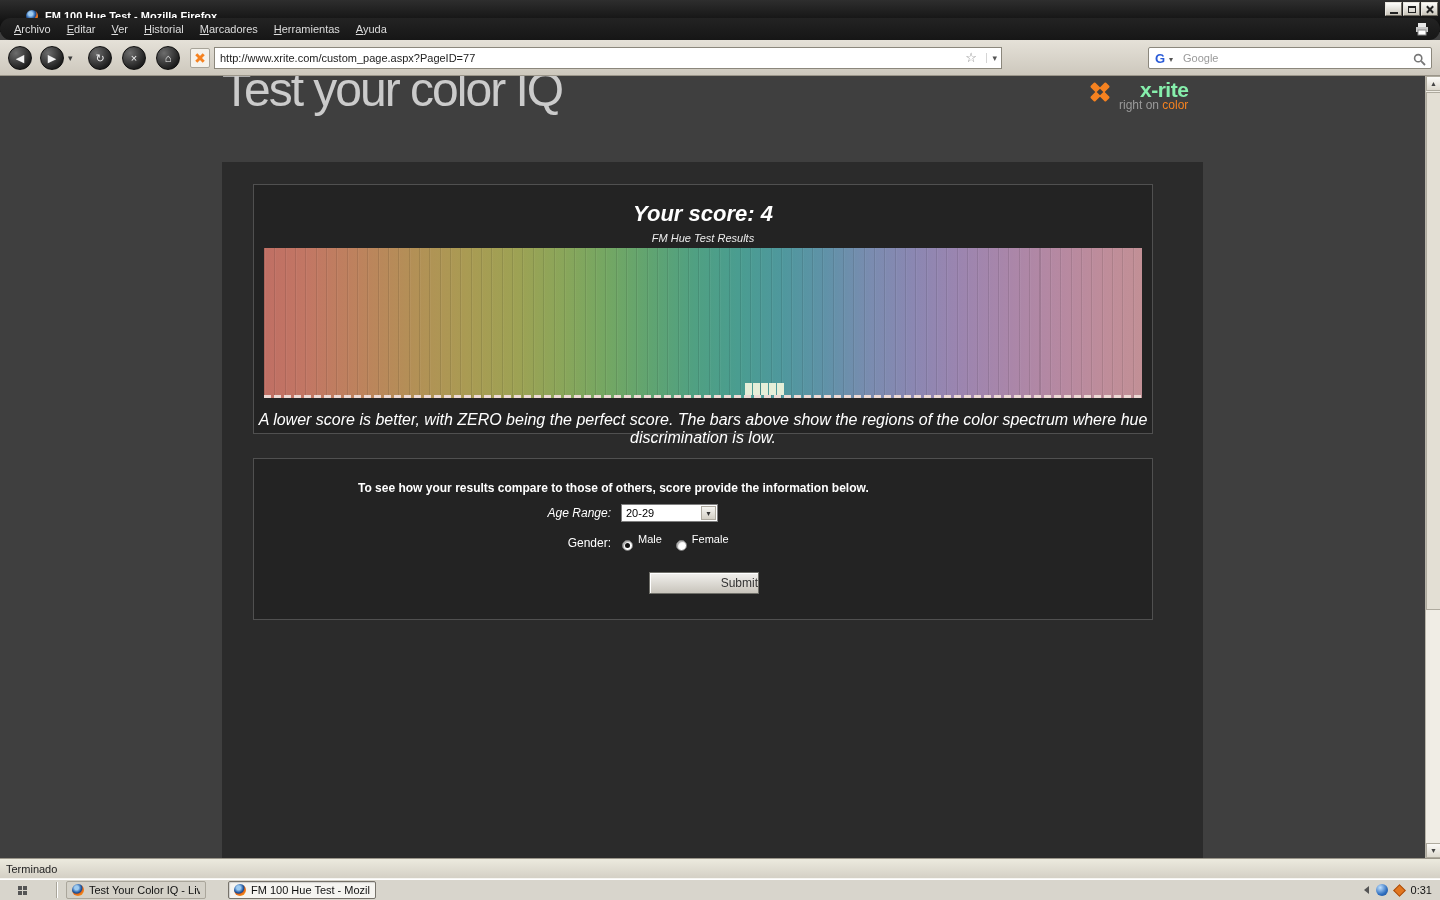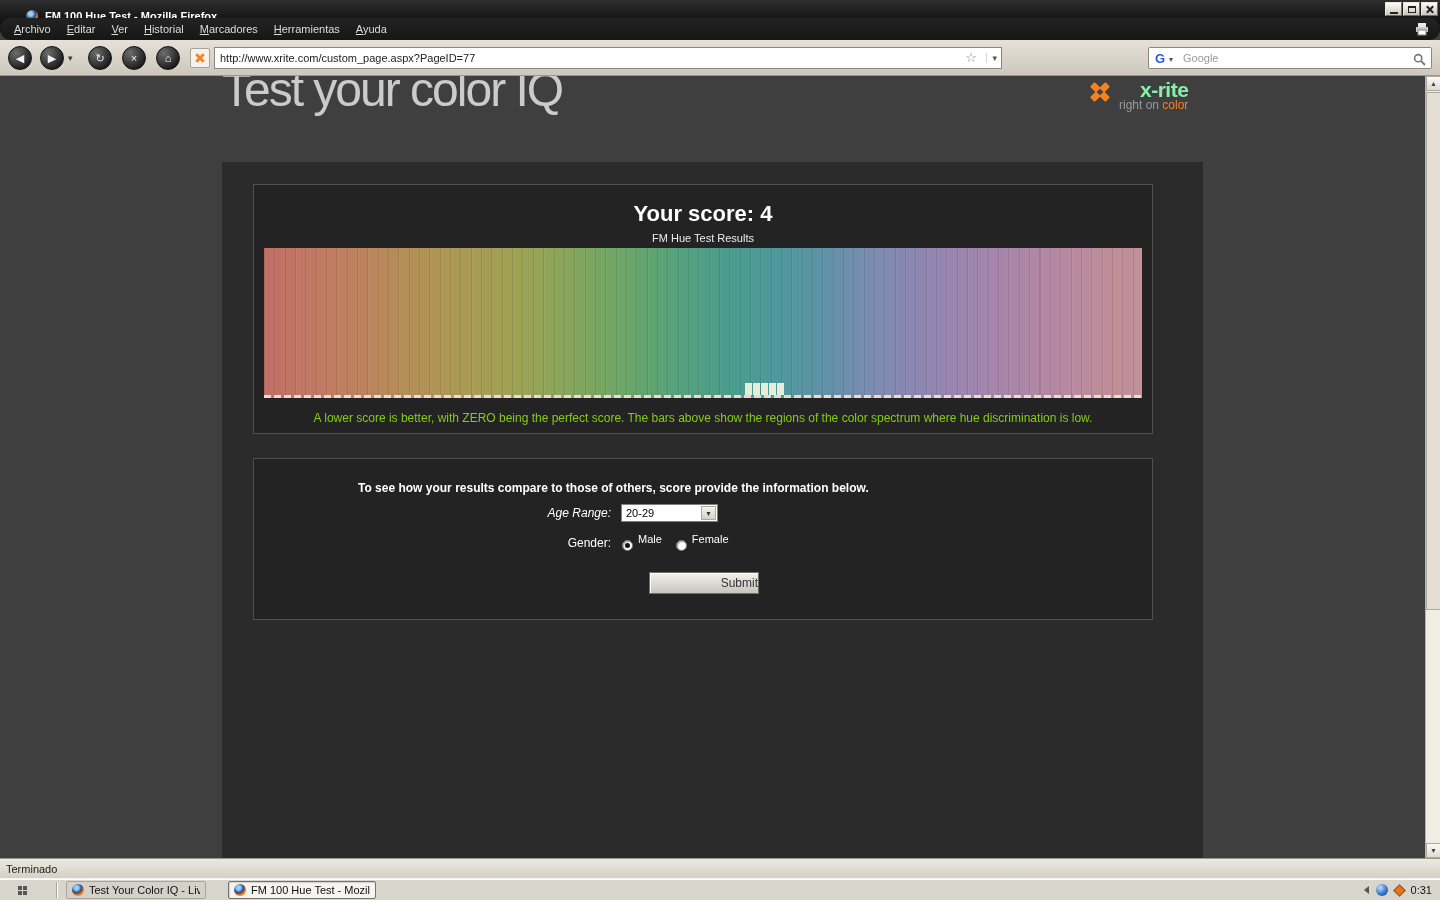--- a/index.html
+++ b/index.html
@@ -63,30 +63,30 @@
   .page-heading { position:absolute; left:222px; top:-14px; font-size:48px; letter-spacing:-2px;
     color:#cbcbcb; white-space:nowrap; }
   .logo { position:absolute; left:1087px; top:3px; display:flex; align-items:center; cursor:default; }
   .logo-text { margin-left:6px; text-align:right; }
   .logo-brand { display:block; color:#86efac; font-size:21px; font-weight:bold; letter-spacing:-0.5px; line-height:22px; }
   .logo-tagline { display:block; font-size:12px; line-height:8px; color:#9a9a9a; }
   .tg-orange { color:#f58220; }
 
   .content-column { position:absolute; left:222px; top:86px; width:981px; height:696px; background:#2b2b2b; }
   .panel { position:absolute; left:31px; width:900px; background:#232323; border:1px solid #505050; }
-  .score-panel { top:22px; height:250px; }
+  .score-panel { top:22px; height:250px;font-style:italic; }
   .score-title { text-align:center; margin-top:16px; font-size:22px; font-weight:bold; color:#fff; }
   .score-subtitle { text-align:center; margin-top:5px; font-size:11px; color:#ececec; }
   .spectrum { position:relative; width:878px; height:150px; margin:4px auto 0; }
   .spectrum-strips { position:absolute; inset:0;
     background:repeating-linear-gradient(90deg, rgba(0,0,0,0.10) 0 1px, rgba(255,255,255,0.04) 1px 2px, rgba(0,0,0,0) 2px 10.34px); }
   .spectrum-dashes { position:absolute; left:0; right:0; bottom:0; height:3px;
     background:repeating-linear-gradient(90deg, #ecd9d4 0 7px, rgba(0,0,0,0) 7px 10px); }
   .err-bar { position:absolute; bottom:3px; width:7px; height:12px; background:#e6eed8; }
-  .score-caption { text-align:center; margin-top:13px; font-size:12px; color:#84cc16; }
+  .score-caption { text-align:center; margin-top:13px; font-size:16px; color:#ffffff; }
 
   .form-panel { top:296px; height:162px; color:#fff; }
   .form-intro { position:absolute; left:104px; top:22px; font-size:12px; font-weight:bold; color:#fff; }
   .form-label { position:absolute; left:0; width:357px; text-align:right; font-size:12px; color:#fff; }
   .age-label { top:47px;font-style:italic; } .gender-label { top:77px; }
   .select { position:absolute; left:367px; top:45px; width:97px; height:18px; background:#fff;
     border:1px solid #7f7f7f; cursor:default; }
   .select-value { position:absolute; left:4px; top:2px; font-size:11px; color:#000; }
   .select-arrow { position:absolute; right:1px; top:1px; width:15px; height:14px;
     background:linear-gradient(#f6f5f1,#d4d0c6); border:1px solid #aeaaa0;

